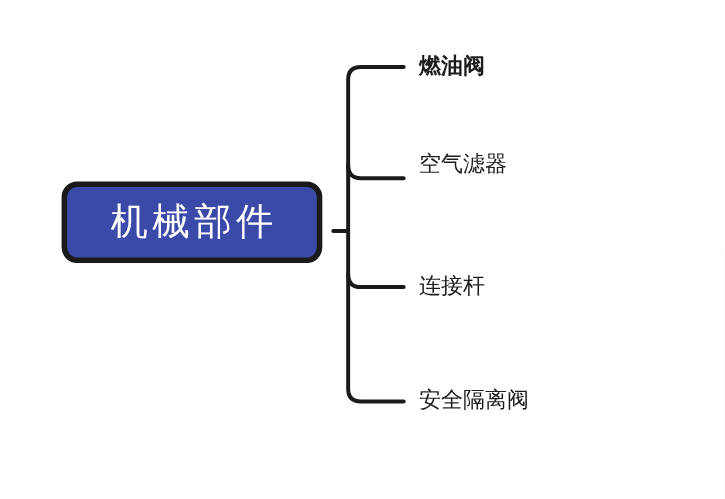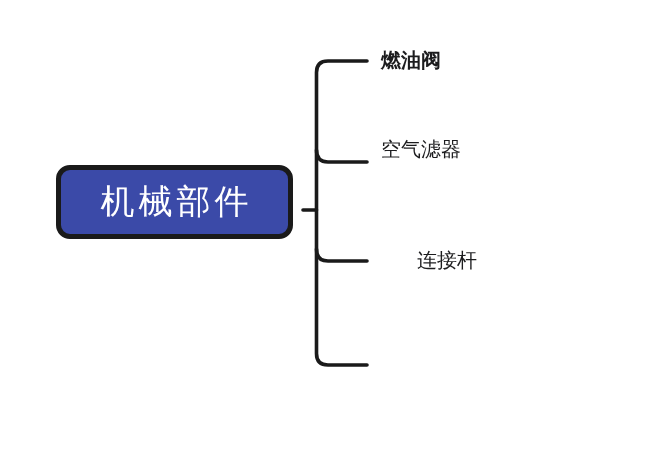--- a/index.html
+++ b/index.html
@@ -32,21 +32,21 @@
     white-space:nowrap;
   }
   .branch-label{
     position:absolute;left:381px;height:28px;line-height:28px;
     color:var(--branch-text);
     font-size:20px;
     white-space:nowrap;
   }
   .b1{top:46px;font-weight:bold;}
   .b2{top:135px;}
-  .b3{top:246px;margin-left:36px;}
+  .b3{top:246px;}
   .b4{top:350px;}
 </style>
 </head>
 <body>
 
 <div class="canvas">
 
   <svg class="connectors" viewBox="0 0 659 454" xmlns="http://www.w3.org/2000/svg">
     <path d="M303 210 H316.5"></path>
     <path d="M367 61 H328 Q316.5 61 316.5 72.5 V353.5 Q316.5 365 328 365 H367"></path>
@@ -54,14 +54,15 @@
     <path d="M316.5 249 Q316.5 261 328 261 H367"></path>
   </svg>
 
   <div class="root-node">
     <span>机械部件</span>
   </div>
 
   <div class="branch-label b1">燃油阀</div>
   <div class="branch-label b2">空气滤器</div>
   <div class="branch-label b3">连接杆</div>
+  <div class="branch-label b4">安全隔离阀</div>
 
 </div>
 
 </body></html>

